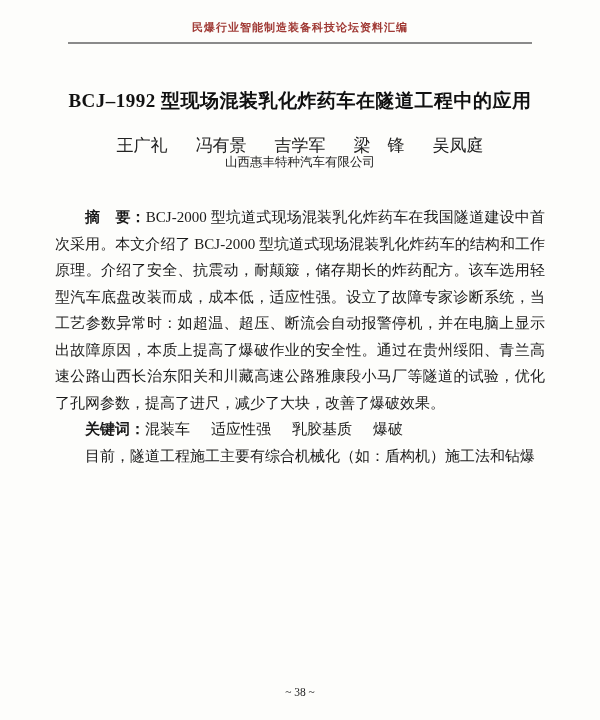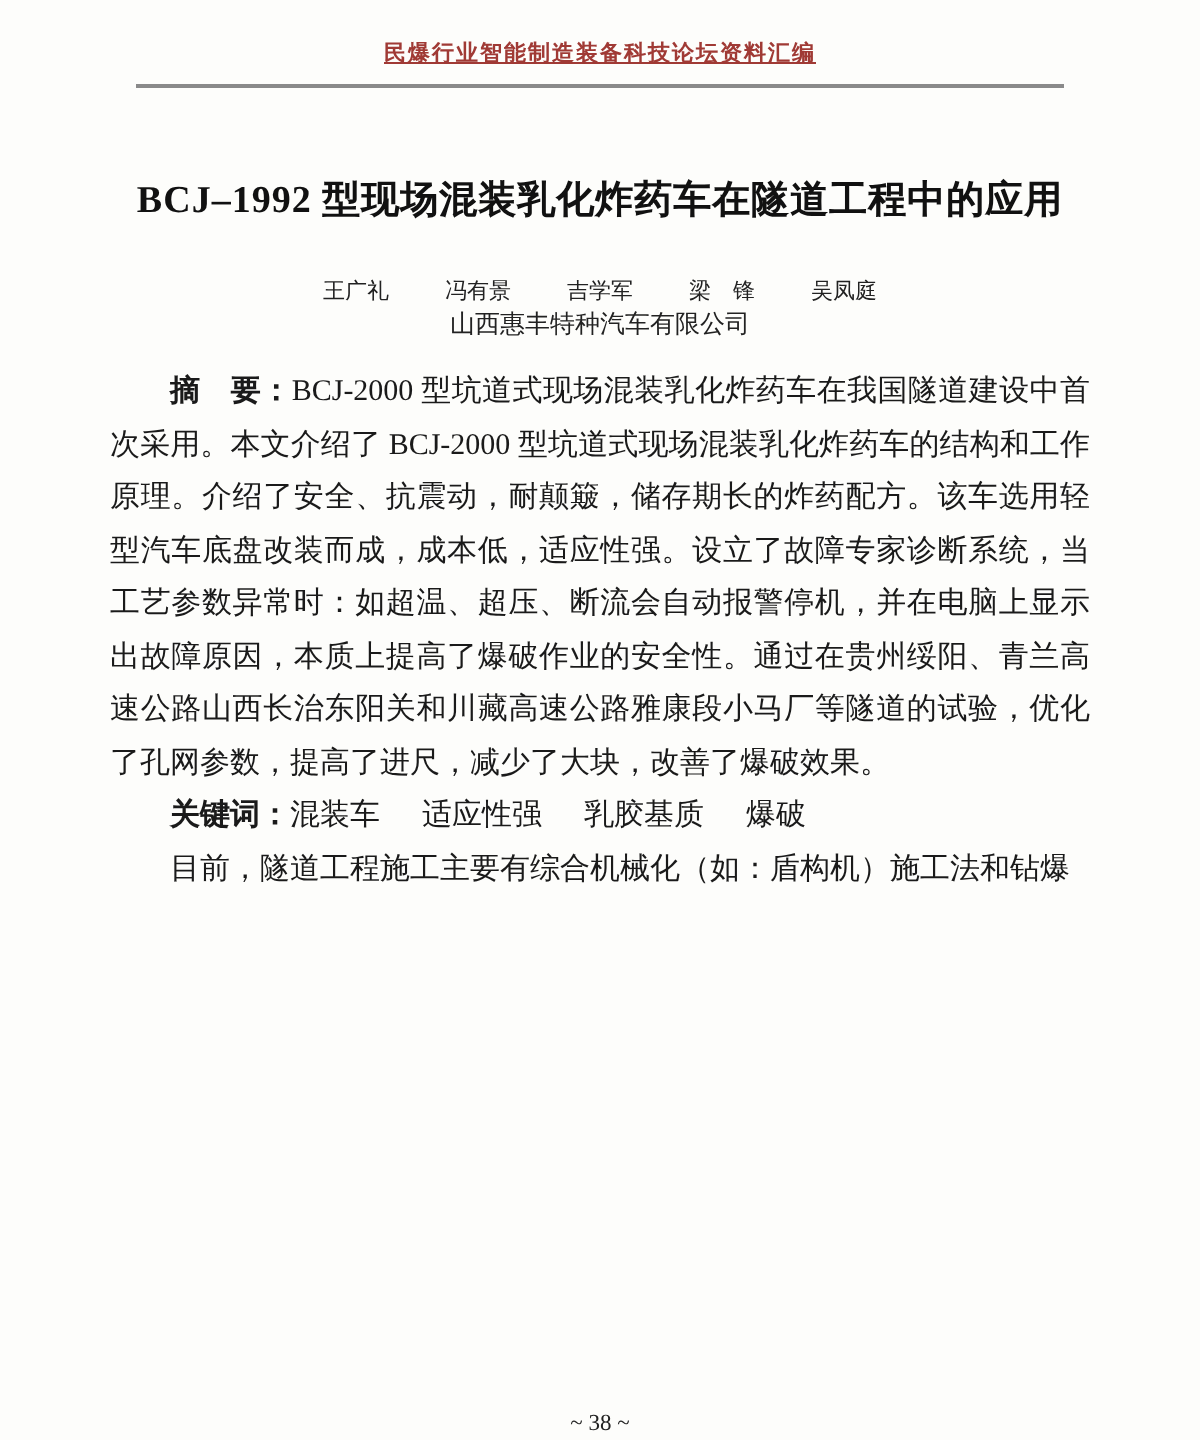--- a/index.html
+++ b/index.html
@@ -14,21 +14,20 @@
     box-sizing:border-box;
     padding-top:20px;
   }
   .journal-header{
     text-align:center;
     font-size:11px;
     letter-spacing:1px;
     font-weight:bold;
     color:#a03a35;
     line-height:15px;
-    text-decoration:underline;
   }
   .header-rule{
     width:464px;
     margin:7px auto 0 auto;
     border:none;
     border-top:2px solid #8a8a8a;
     height:0;
   }
   .paper-title{
     margin:42px auto 0 auto;
@@ -37,33 +36,33 @@
     font-weight:bold;
     letter-spacing:0.5px;
     line-height:30px;
     color:#111;
   }
   .authors-row{
     margin-top:22px;
     display:flex;
     justify-content:center;
     gap:28px;
-    font-size:11px;
+    font-size:17px;
     line-height:16px;
     color:#222;
   }
   .affiliation{
     text-align:center;
     font-size:12.5px;
     line-height:16px;
     color:#222;
   }
   .content{
     width:490px;
-    margin:13px auto 0 auto;
+    margin:34px auto 0 auto;
     font-size:15px;
     line-height:26.5px;
     text-align:justify;
     color:#1a1a1a;
   }
   .para{margin:0;text-indent:2em;}
   .bold{font-weight:bold;}
   .section-heading{
     margin:8px 0 0 0;
     padding-left:2em;
@@ -71,21 +70,21 @@
     font-size:15.5px;
     line-height:26.5px;
     color:#111;
   }
   .keywords-line{margin:0;text-indent:2em;}
   .keyword-item{margin-right:1.4em;font-family:Liberation Serif, serif;}
   .keyword-item:last-child{margin-right:0;}
   .page-number{
     position:absolute;
     left:0;right:0;
-    bottom:0;
+    bottom:20px;
     text-align:center;
     font-size:11.5px;
     color:#222;
     background:#fdfdfb;
     line-height:15px;
   }
 </style>
 </head>
 <body>
 

